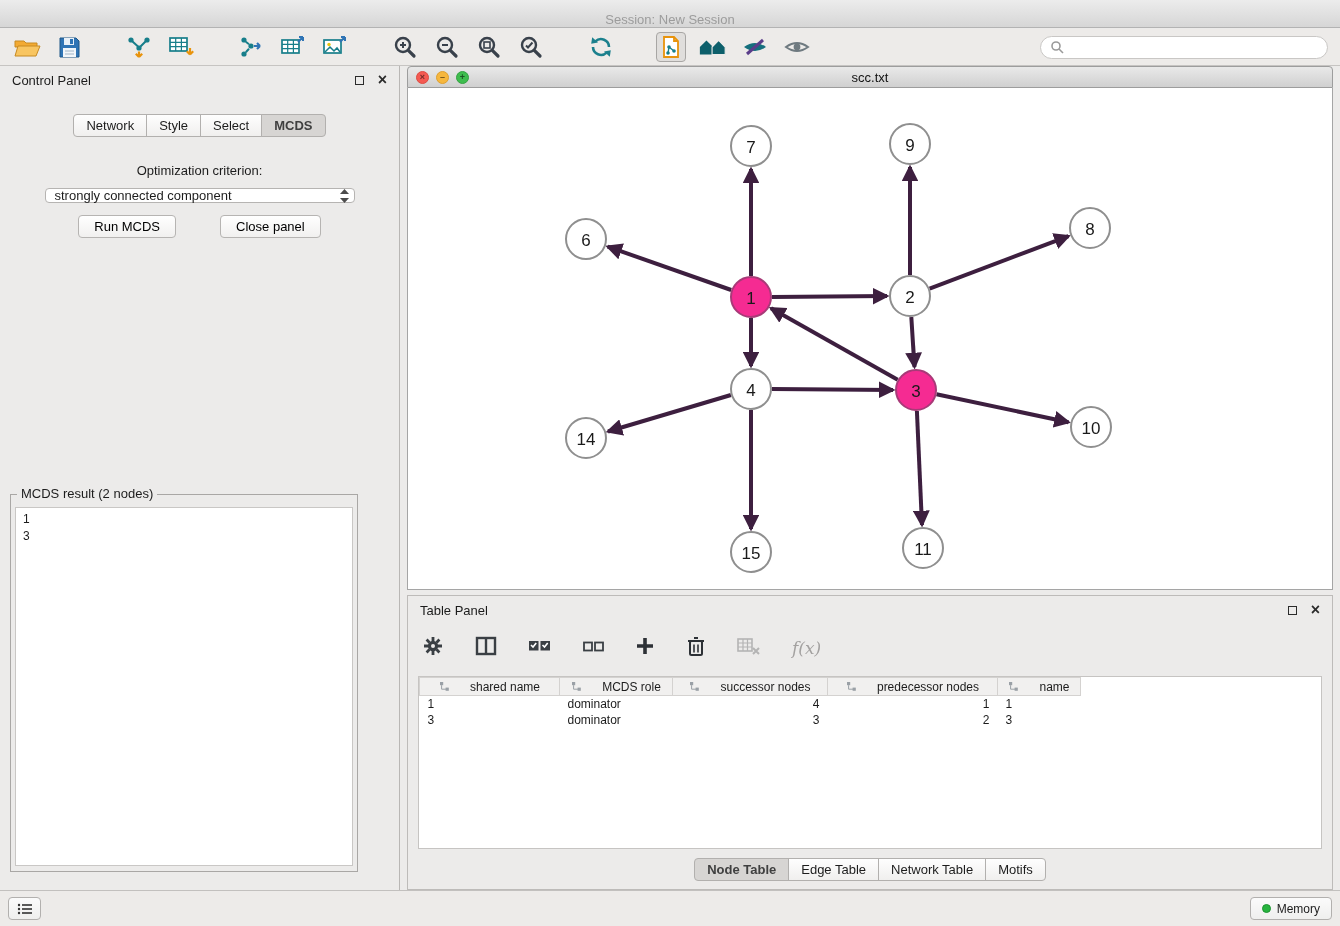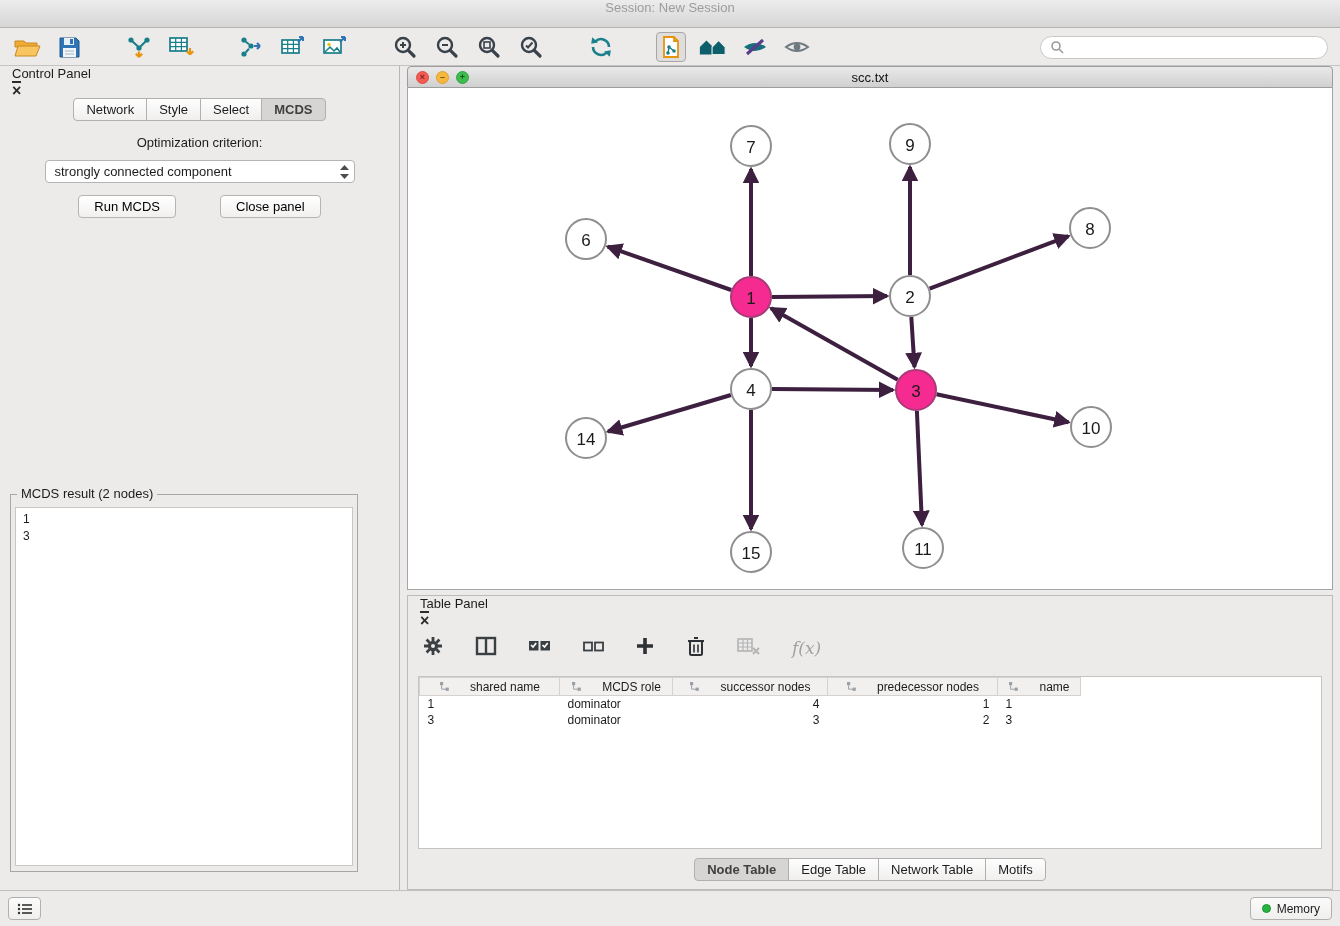--- a/index.html
+++ b/index.html
@@ -5,50 +5,50 @@
   * { box-sizing: border-box; }
   html,body { margin:0; padding:0; }
   body {
     width:1340px; height:926px; position:relative; overflow:hidden;
     font-family:"Liberation Sans", sans-serif; background:#ecebea; color:#1c1c1c;
   }
 
   
   .titlebar{position:absolute;left:0;top:0;width:100%;height:28px;
     background:linear-gradient(#ececec,#d6d6d6);border-bottom:1px solid #b3b3b3;
-    display:flex;align-items:flex-start;justify-content:center;font-size:13px;color:#9c9c9c;}
+    display:flex;align-items:flex-end;justify-content:center;font-size:13px;color:#9c9c9c;}
 
   
   .toolbar{position:absolute;left:0;top:29px;width:100%;height:37px;background:#edebe9;
     border-bottom:1px solid #c6c4c2;display:flex;align-items:center;padding:0 12px;gap:12px;}
   .tb-icon{display:flex;align-items:center;justify-content:center;width:30px;height:30px;}
   .tb-btn{display:flex;align-items:center;justify-content:center;padding:2px;border:1px solid #a8a6a4;
     border-radius:4px;background:#e0dedc;}
   .tb-spacer{width:16px;}
   .tb-search{margin-left:auto;width:288px;height:23px;background:#fff;border:1px solid #c9c7c5;
     border-radius:12px;display:flex;align-items:center;padding:0 9px;gap:6px;}
   .tb-search input{border:none;outline:none;flex:1;font-size:12px;background:transparent;font-family:"Liberation Sans",sans-serif;}
 
   
   .control-panel{position:absolute;left:0;top:66px;width:400px;height:824px;background:#ecebea;
     border-right:1px solid #b9b7b5;}
-  .panel-header{height:28px;display:flex;padding:0 12px;font-size:13px;flex-direction:column;}
+  .panel-header{height:28px;display:flex;align-items:center;padding:0 12px;font-size:13px;}
   .panel-header .spacer{flex:1;}
   .win-float{width:9px;height:9px;border:1.5px solid #2b2b2b;margin-right:14px;}
   .win-close{font-size:16px;font-weight:bold;color:#2b2b2b;line-height:1;}
 
-  .cp-tabs{display:flex;justify-content:center;margin-top:4px;}
+  .cp-tabs{display:flex;justify-content:center;margin-top:20px;}
   .tab{border:1px solid #b2b0ae;background:linear-gradient(#fefefe,#f0efee);padding:3px 12px;
     font-size:13px;color:#1c1c1c;margin-left:-1px;cursor:default;}
   .tab:first-child{border-radius:4px 0 0 4px;margin-left:0;}
   .tab:last-child{border-radius:0 4px 4px 0;}
   .tab.active{background:#d7d5d3;color:#404040;font-weight:bold;}
 
-  .cp-opt-label{text-align:center;margin-top:14px;font-size:13px;}
-  .cp-select{width:310px;height:23px;margin:10px auto 0;background:#fff;border:1px solid #b6b4b2;
+  .cp-opt-label{text-align:center;margin-top:26px;font-size:13px;}
+  .cp-select{width:310px;height:15px;margin:10px auto 0;background:#fff;border:1px solid #b6b4b2;
     border-radius:4px;display:flex;align-items:center;justify-content:space-between;
     padding:0 4px 0 9px;font-size:13px;}
   .cp-buttons{display:flex;justify-content:center;gap:44px;margin-top:12px;}
   .btn{border:1px solid #b6b4b2;border-radius:4px;background:linear-gradient(#ffffff,#f1f0ef);
     padding:3px 15px;font-size:13px;}
 
   .cp-groupbox{position:absolute;left:10px;top:428px;width:348px;height:378px;border:1px solid #a9a7a5;}
   .cp-groupbox-title{position:absolute;top:-9px;left:6px;background:#ecebea;padding:0 4px;font-size:13px;}
   .cp-result-area{position:absolute;left:4px;right:4px;top:12px;bottom:5px;background:#fff;
     border:1px solid #c9c7c5;padding:3px 7px;font-size:12px;line-height:17px;overflow:hidden;}

